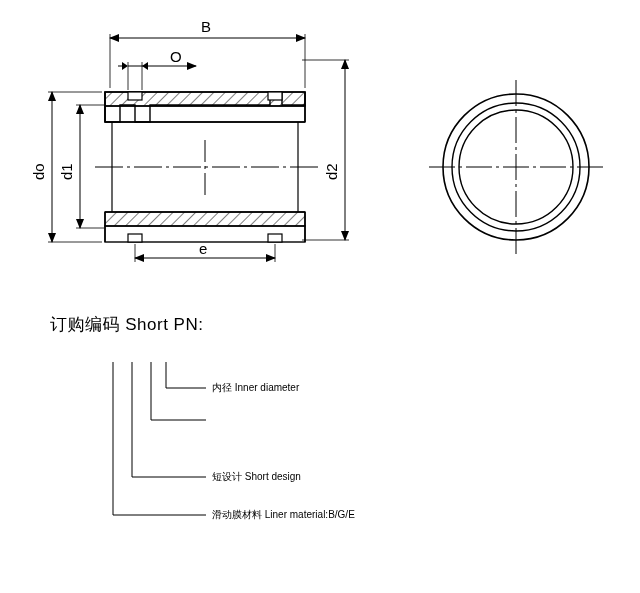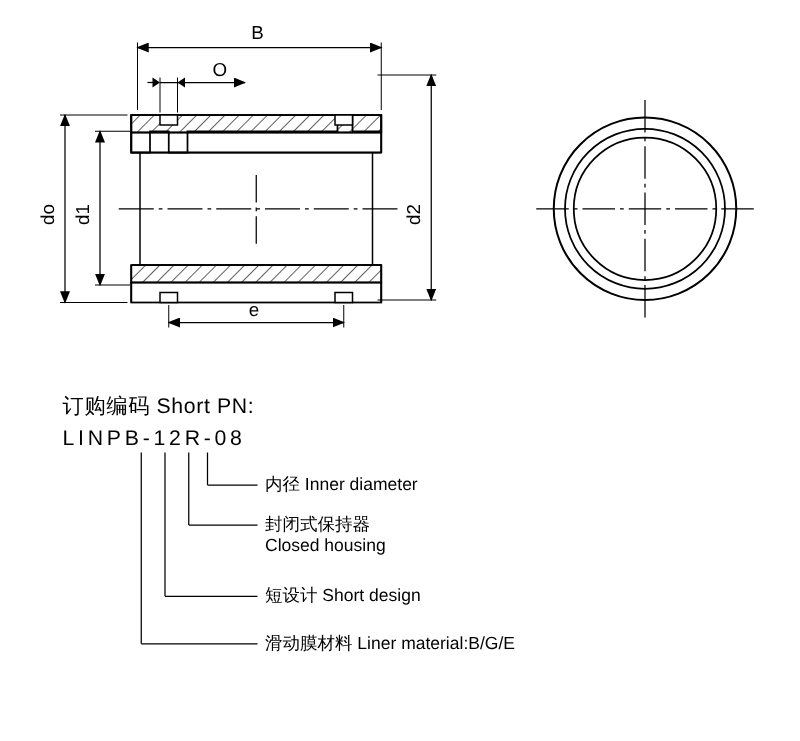--- a/index.html
+++ b/index.html
@@ -37,22 +37,23 @@
   }
   .pn-title {
     font-size: 17px;
     letter-spacing: 0.5px;
   }
   .pn-code {
     font-size: 17px;
     letter-spacing: 3px;
   }
   .callout {
-    font-size: 14px;
+    font-size: 10px;
     line-height: 17px;
+    text-align: right;
   }
   .rot-90 {
     transform: rotate(-90deg);
     transform-origin: left top;
   }
 </style>
 </head>
 <body>
 
 <div id="root">
@@ -182,26 +183,21 @@
   <div class="lbl dim-label rot-90" style="left:30px; top:180px;">do</div>
 
   <div class="lbl dim-label rot-90" style="left:58px; top:180px;">d1</div>
 
   <div class="lbl dim-label rot-90" style="left:323px; top:180px;">d2</div>
 
   <div class="lbl dim-label" style="left:199px; top:240px;">e</div>
 
   <div class="lbl pn-title" style="left:50px; top:313px;">订购编码 Short PN:</div>
 
-  <div class="lbl pn-code" style="left:50px; top:341px;">LINPB-12R-08</div>
 
   <div class="lbl callout" style="left:212px; top:379px;">内径 Inner diameter</div>
 
-  <div class="lbl callout" style="left:212px; top:411px;">
-    <div>封闭式保持器</div>
-    <div>Closed housing</div>
-  </div>
 
   <div class="lbl callout" style="left:212px; top:506px;">滑动膜材料 Liner material:B/G/E</div>
 
   <div class="lbl callout" style="left:212px; top:468px;">短设计 Short design</div>
 
 </div>
 
 </body></html>

